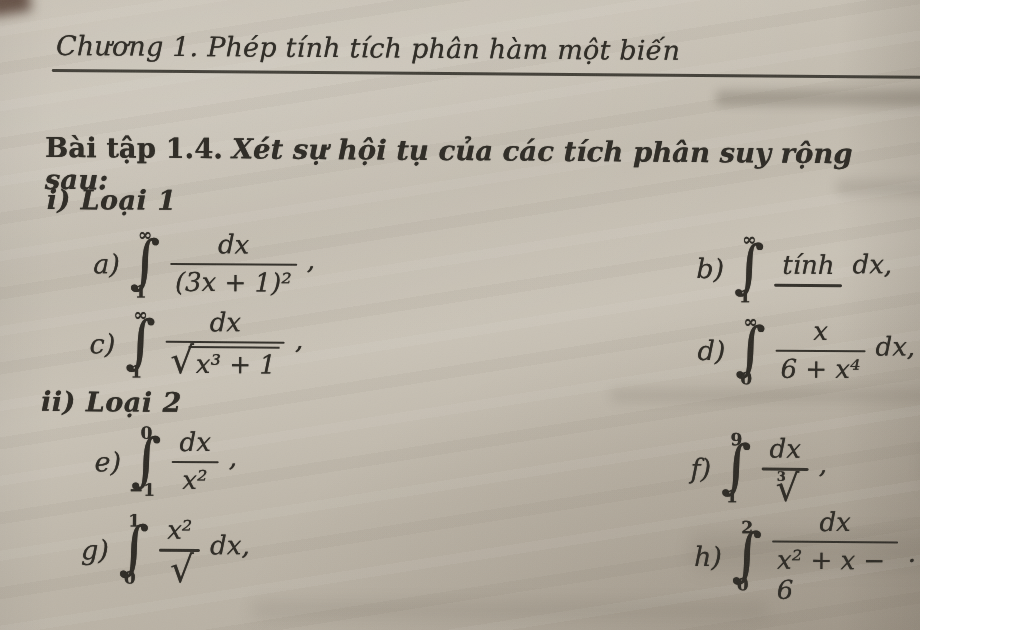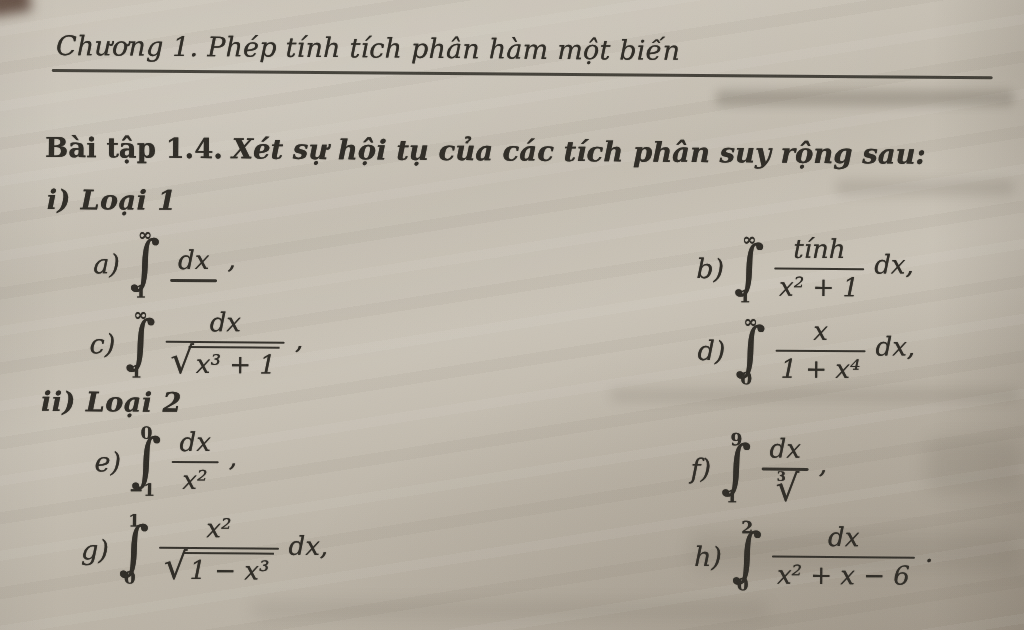--- a/index.html
+++ b/index.html
@@ -1,18 +1,18 @@
 <!DOCTYPE html>
 <html><head>
 <meta charset="utf-8">
 <style>
   html,body{margin:0;padding:0;}
   .photo{
     position:relative;
-    width:1024px;height:630px;
+    width:920px;height:630px;
     overflow:hidden;
     background:
       repeating-linear-gradient(171deg,
         transparent 0 26px,
         rgba(255,255,255,0.05) 26px 36px,
         transparent 36px 62px,
         rgba(80,70,55,0.045) 62px 74px),
       linear-gradient(168deg,
         rgba(255,255,255,0.00) 0%,
         rgba(255,255,255,0.07) 18%,
@@ -99,35 +99,35 @@
     <div class="prob" style="left:95px;top:214px;">
       <span class="plabel">a)</span>
       <span class="intgrp">
         <span class="lim lim-up">∞</span>
         <span class="isign">∫</span>
         <span class="lim lim-lo">1</span>
       </span>
       <span class="frac">
         <span class="fnum">dx</span>
         <span class="fbar"></span>
+        <span class="fden">(3x + 1)²</span>
       </span>
       <span class="trail">,</span>
     </div>
 
     <div class="prob" style="left:698px;top:214px;">
       <span class="plabel">b)</span>
       <span class="intgrp">
         <span class="lim lim-up">∞</span>
         <span class="isign">∫</span>
         <span class="lim lim-lo">1</span>
       </span>
       <span class="frac">
         <span class="fnum">tính</span>
         <span class="fbar"></span>
-        <span class="fden">x² + 1</span>
       </span>
       <span class="trail">dx,</span>
     </div>
 
     <div class="prob" style="left:92px;top:294px;">
       <span class="plabel">c)</span>
       <span class="intgrp">
         <span class="lim lim-up">∞</span>
         <span class="isign">∫</span>
         <span class="lim lim-lo">1</span>
@@ -148,21 +148,21 @@
     <div class="prob" style="left:700px;top:296px;">
       <span class="plabel">d)</span>
       <span class="intgrp">
         <span class="lim lim-up">∞</span>
         <span class="isign">∫</span>
         <span class="lim lim-lo">0</span>
       </span>
       <span class="frac">
         <span class="fnum">x</span>
         <span class="fbar"></span>
-        <span class="fden">1 + x⁴</span>
+        <span class="fden">6 + x⁴</span>
       </span>
       <span class="trail">dx,</span>
     </div>
 
     <div class="section-heading sec-2">ii) Loại 2</div>
 
     <div class="prob" style="left:98px;top:412px;">
       <span class="plabel">e)</span>
       <span class="intgrp">
         <span class="lim lim-up">0</span>
@@ -203,21 +203,20 @@
         <span class="lim lim-up">1</span>
         <span class="isign">∫</span>
         <span class="lim lim-lo">0</span>
       </span>
       <span class="frac">
         <span class="fnum">x²</span>
         <span class="fbar"></span>
         <span class="fden">
           <span class="root">
             <span class="rsign">√</span>
-            <span class="rbody">1 − x³</span>
           </span>
         </span>
       </span>
       <span class="trail">dx,</span>
     </div>
 
     <div class="prob" style="left:698px;top:502px;">
       <span class="plabel">h)</span>
       <span class="intgrp">
         <span class="lim lim-up">2</span>

